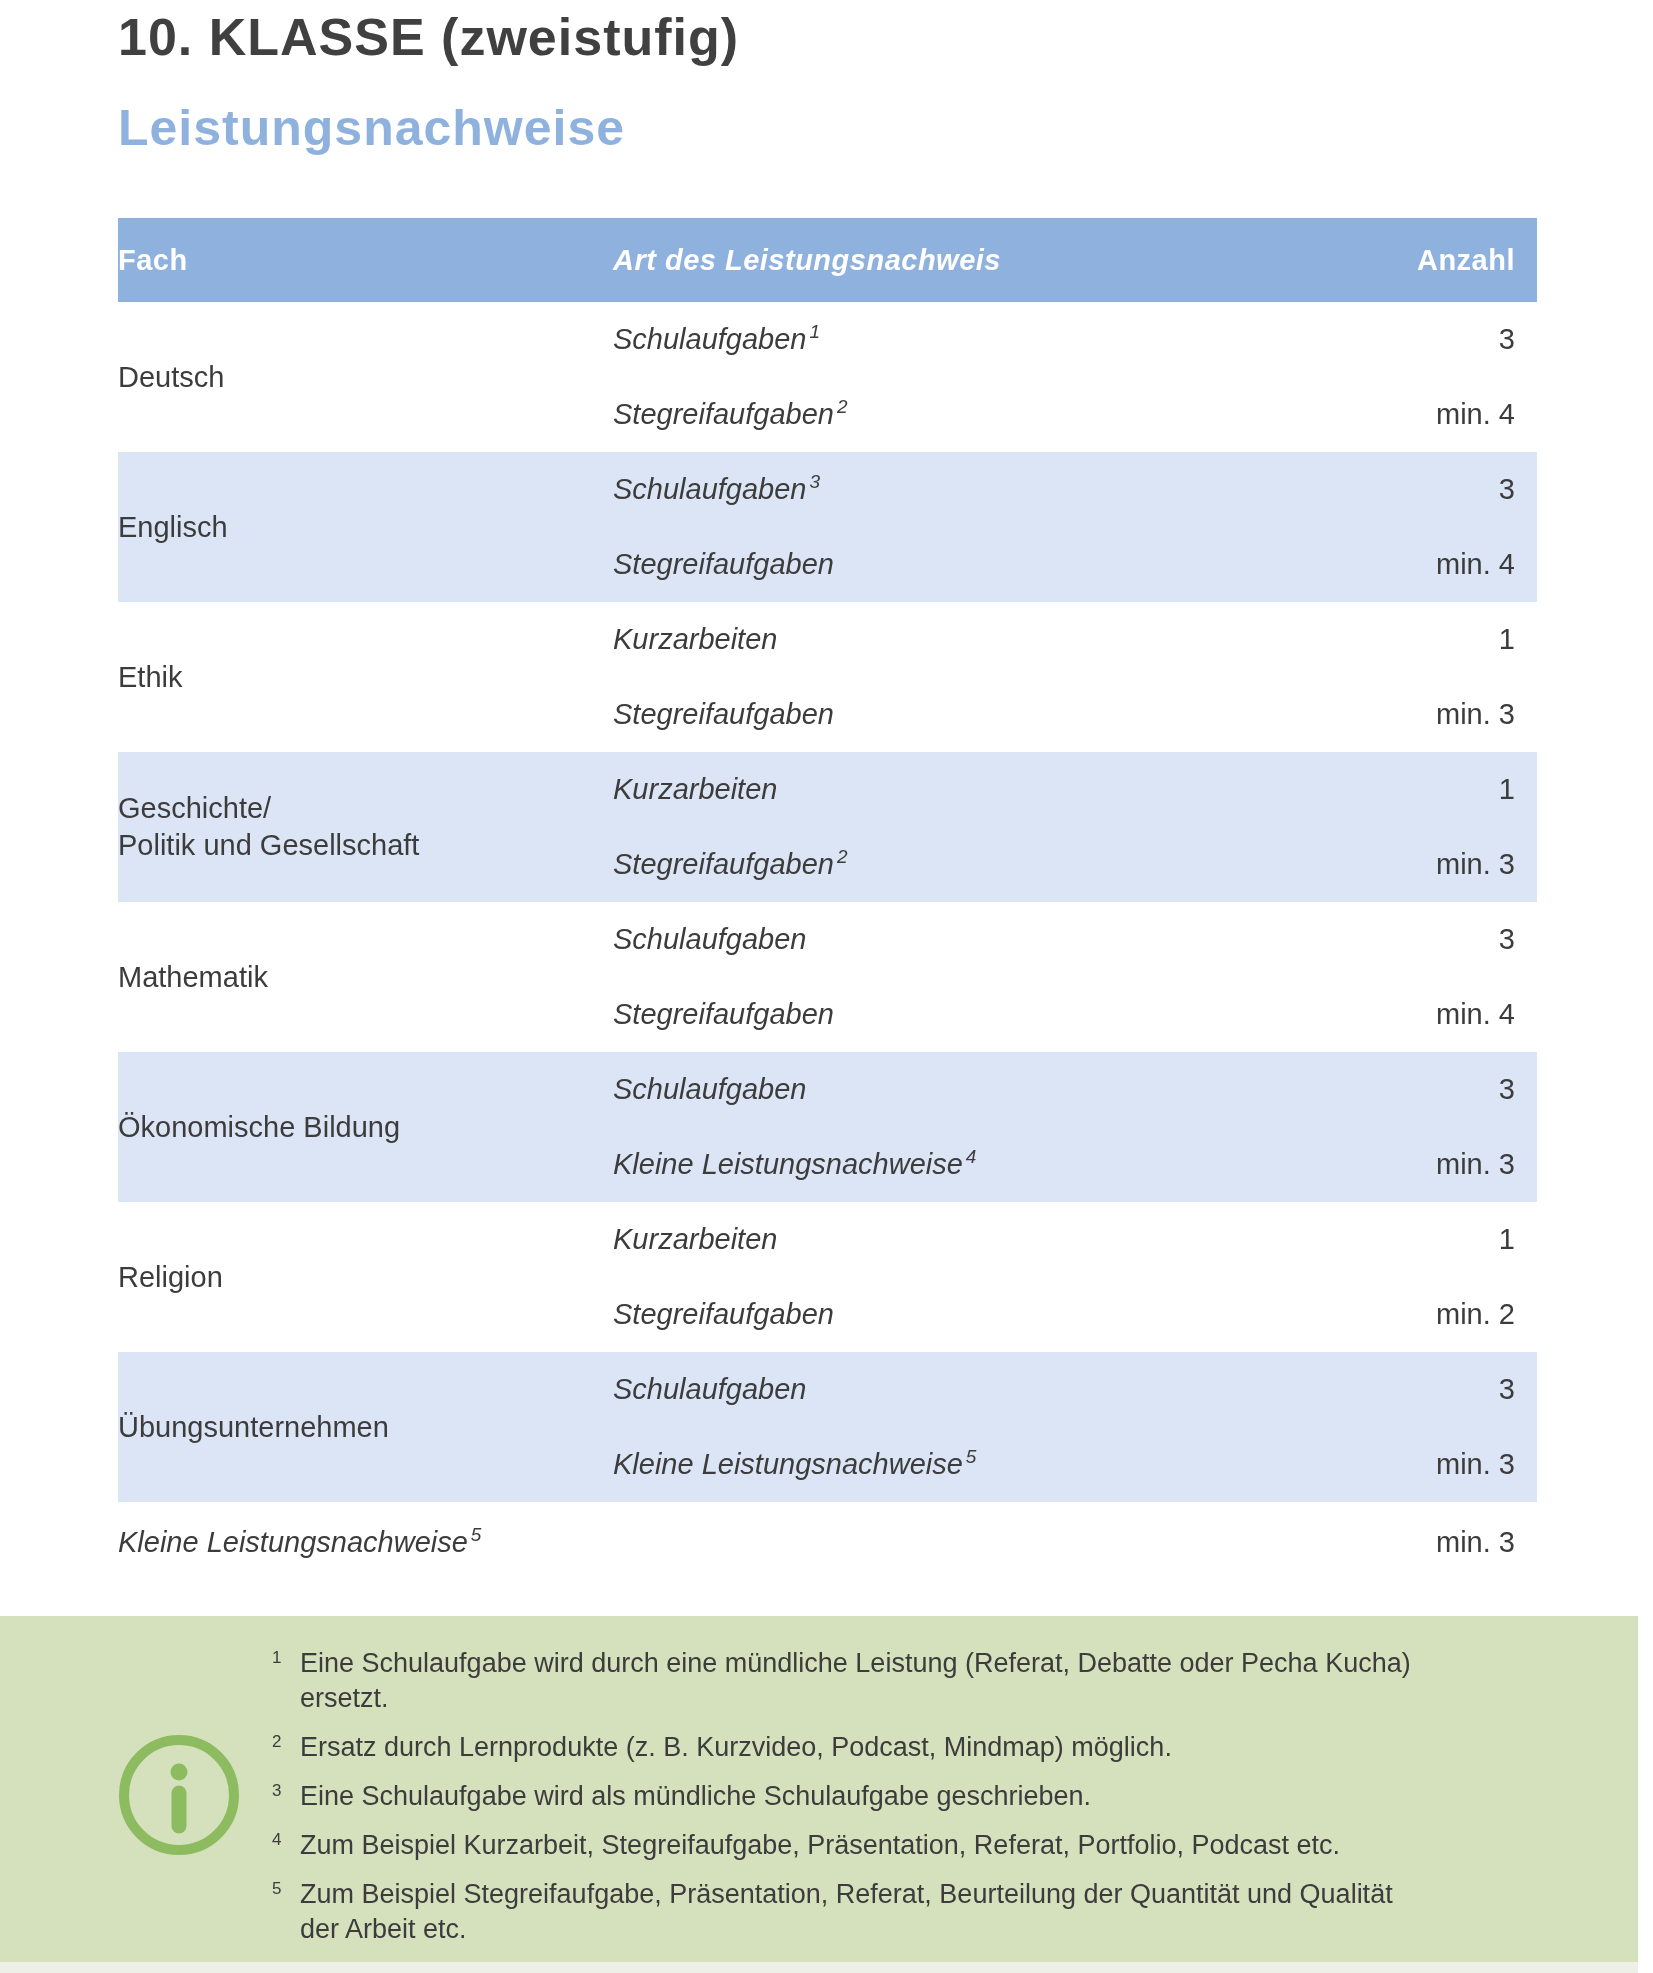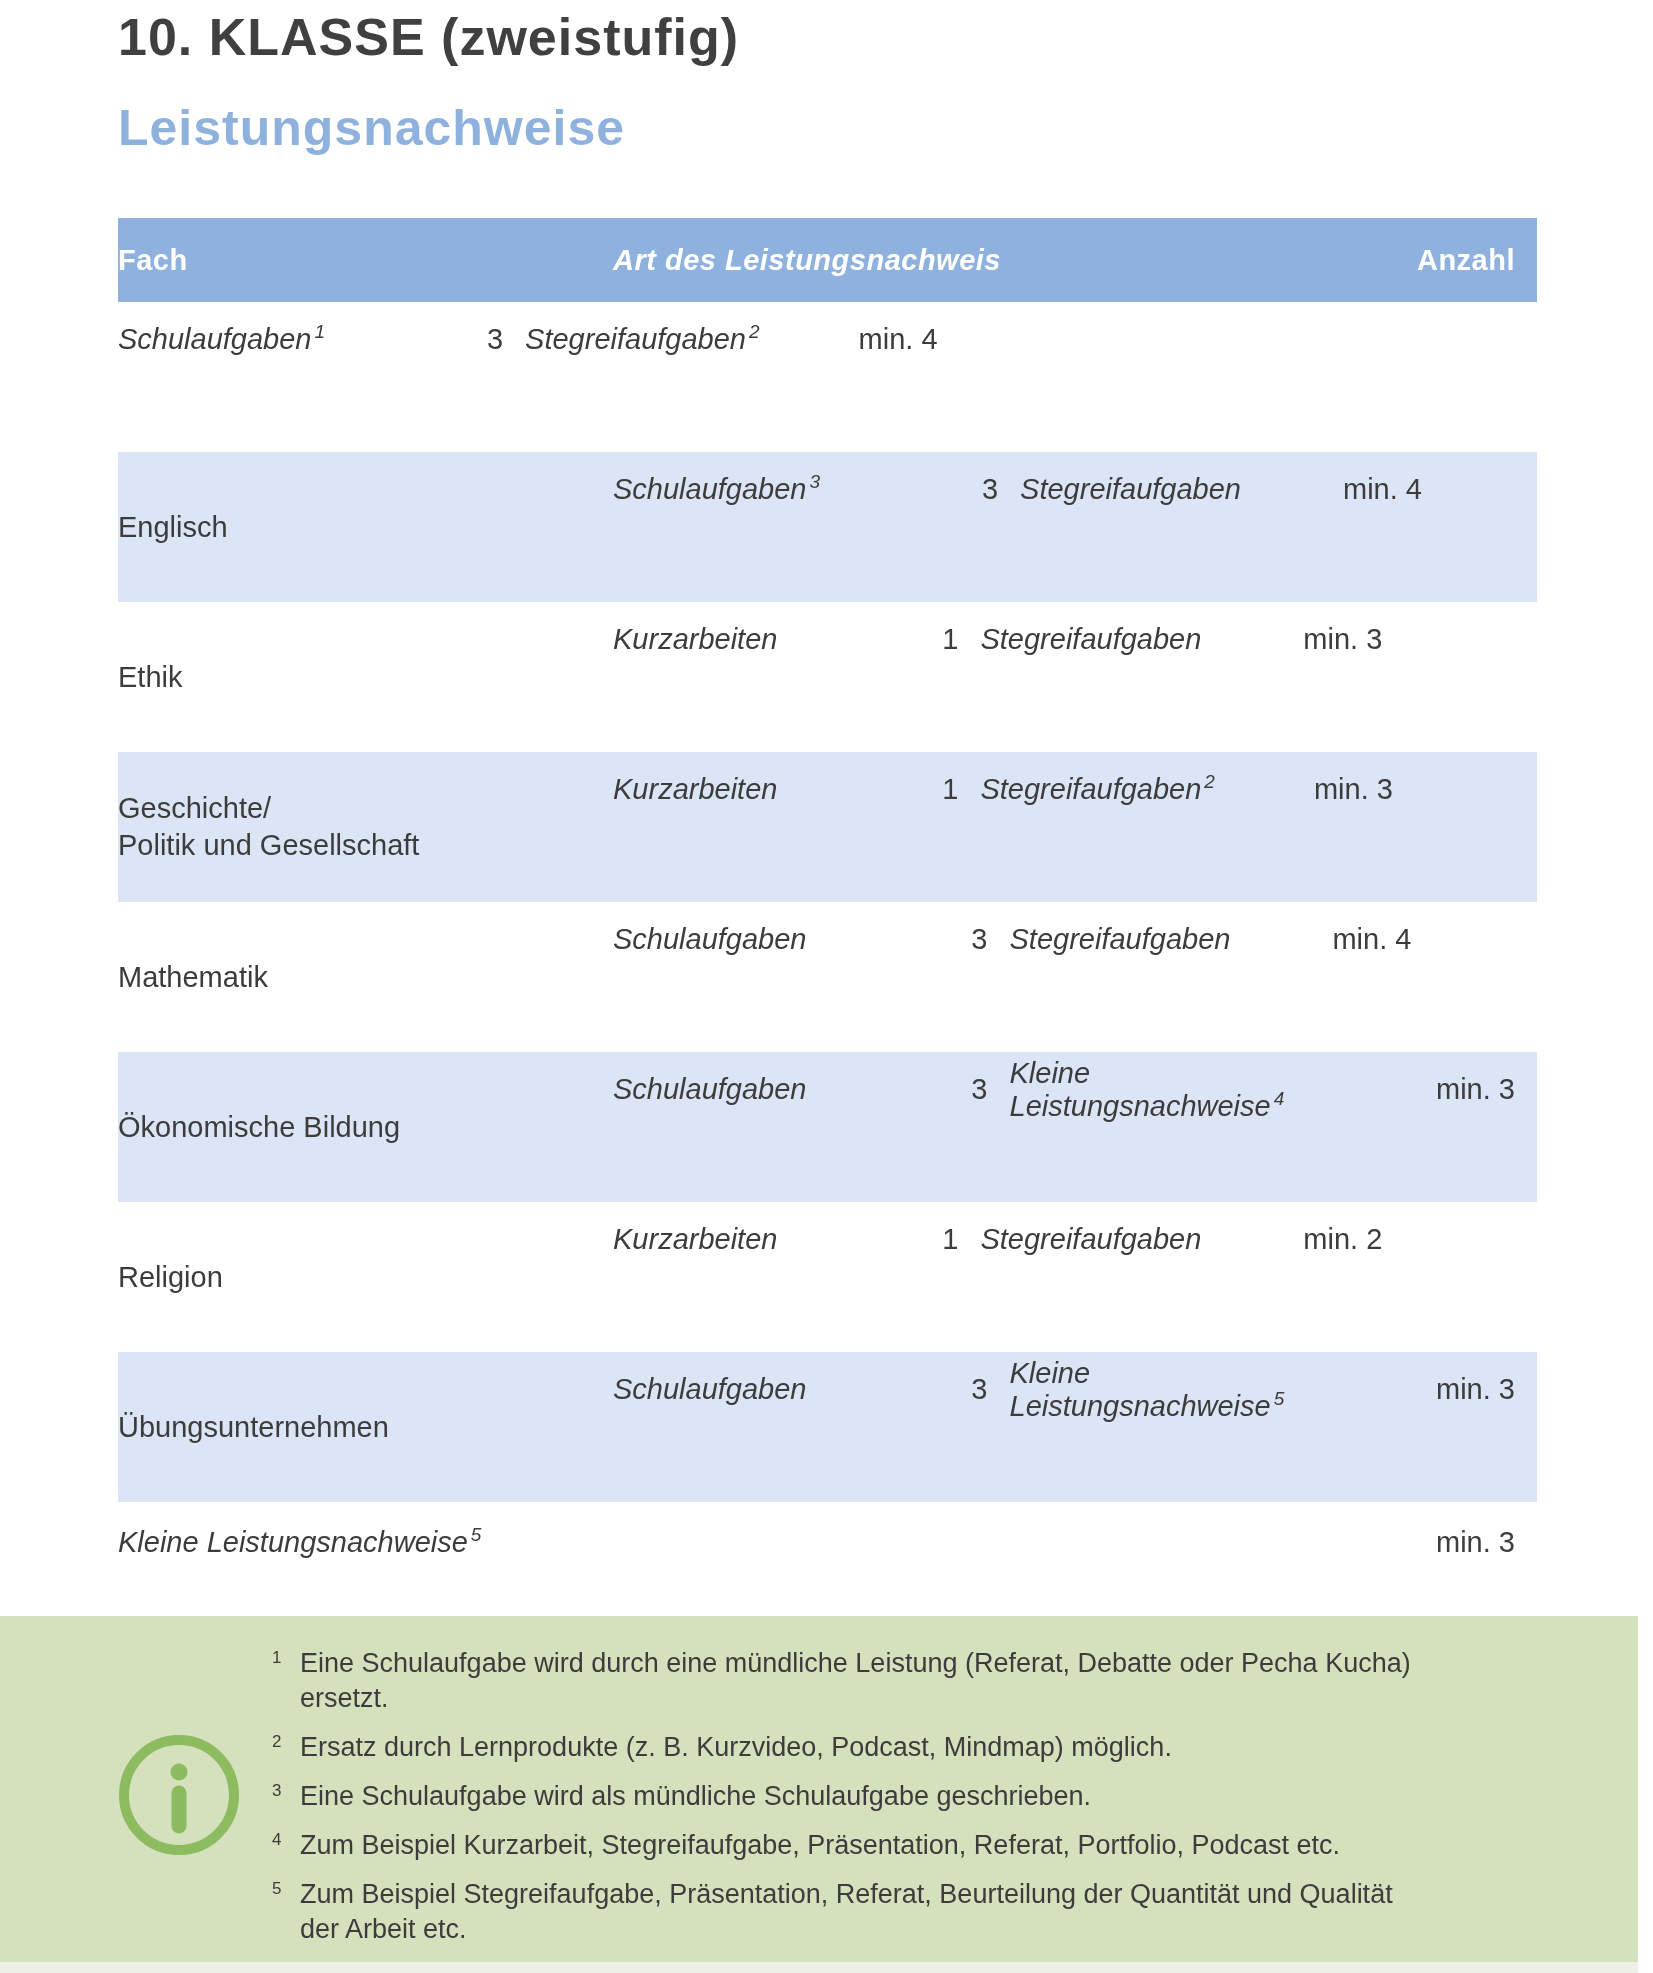--- a/index.html
+++ b/index.html
@@ -33,21 +33,21 @@
   }
   .c1 { width:495px; flex-shrink:0; }
   .c2 { flex:1;font-style:italic; }
   .c3 { width:200px; flex-shrink:0; text-align:right; padding-right:22px; }
 
   .group { display:flex; align-items:stretch; height:150px; }
   .group .c1 {
     display:flex; align-items:center;
     white-space:pre-line; line-height:37px;
   }
-  .group .rows { flex:1; display:flex; }
+  .group .rows { flex:1; display:flex; flex-direction:column; }
   .subrow { display:flex; align-items:center; height:75px; }
   .bg-blue { background:#DCE5F5; }
   .bg-white { background:#ffffff; }
 
   .single { display:flex; align-items:center; height:80px; }
 
   sup.tsup {
     font-size:19px; line-height:0;
     vertical-align:super; margin-left:3px;
   }
@@ -93,20 +93,21 @@
   <h2 class="subtitle">Leistungsnachweise</h2>
 
   <div class="table">
     <div class="thead">
       <div class="c1">Fach</div>
       <div class="c2">Art des Leistungsnachweis</div>
       <div class="c3">Anzahl</div>
     </div>
 
     <div class="group bg-white">
+      <div class="c1">Deutsch</div>
       <div class="rows">
         <div class="subrow">
           <div class="c2"><span>Schulaufgaben</span><sup class="tsup">1</sup></div>
           <div class="c3">3</div>
         </div>
         <div class="subrow">
           <div class="c2"><span>Stegreifaufgaben</span><sup class="tsup">2</sup></div>
           <div class="c3">min. 4</div>
         </div>
       </div>

